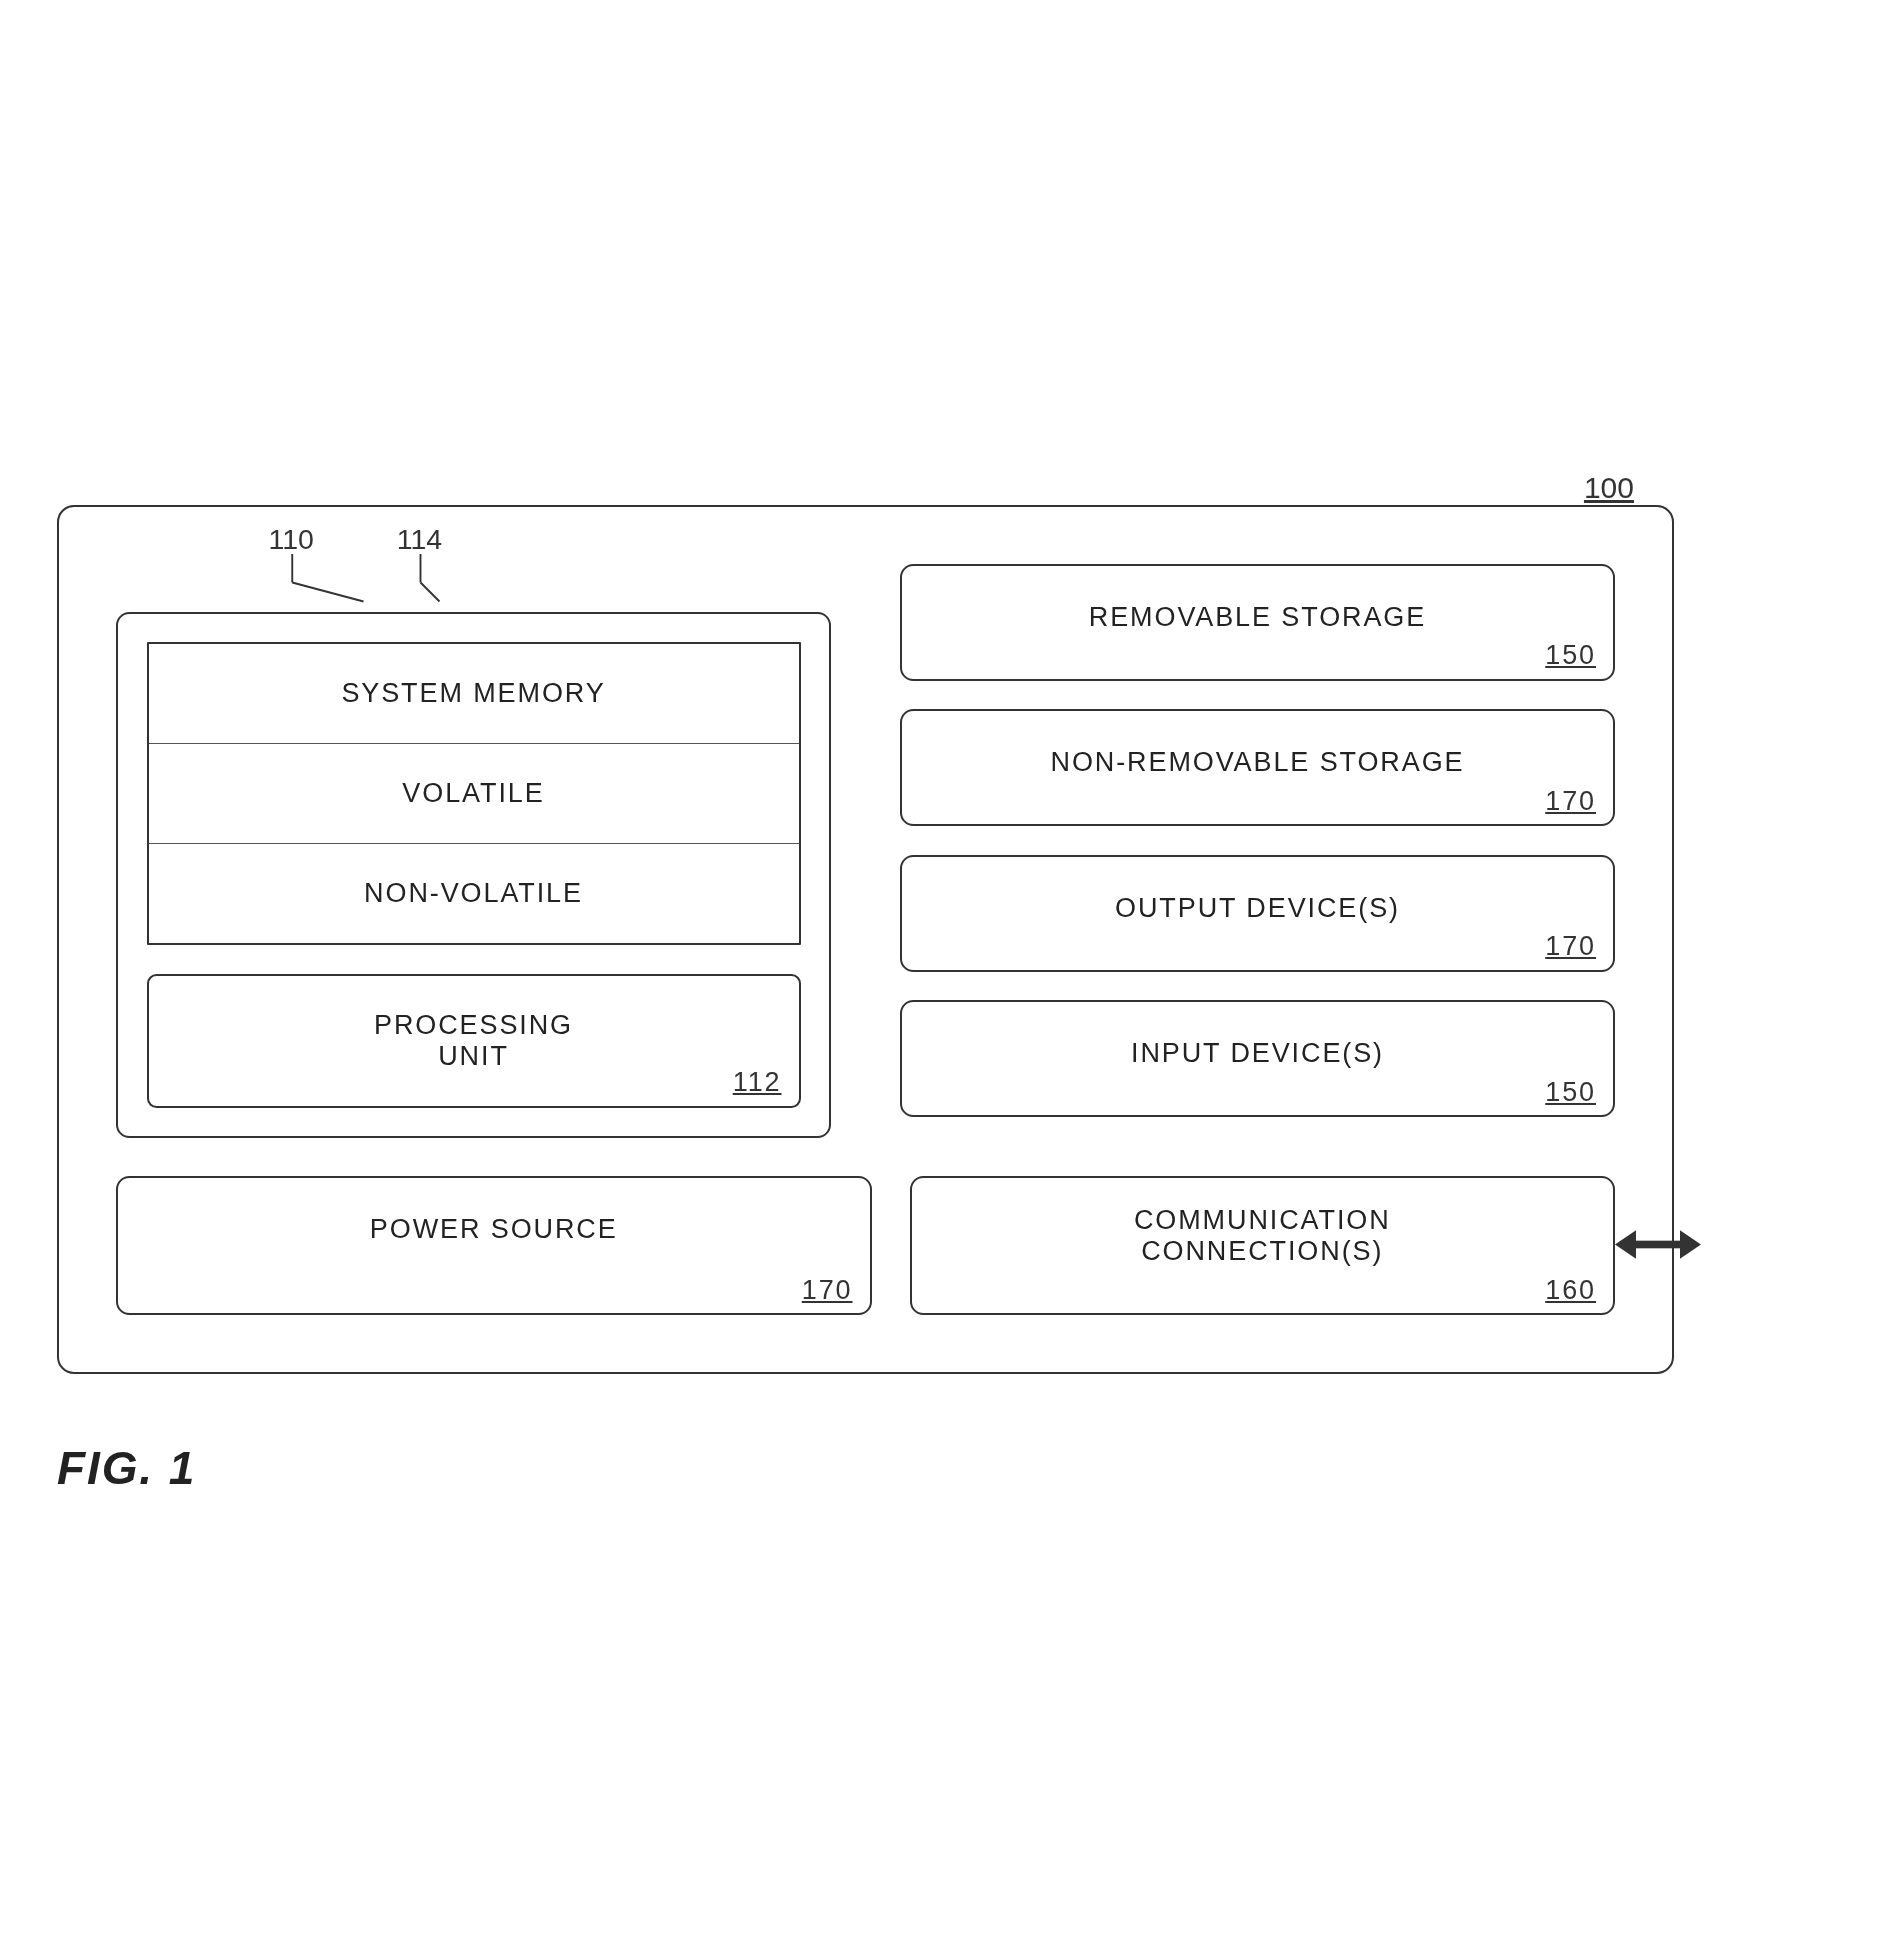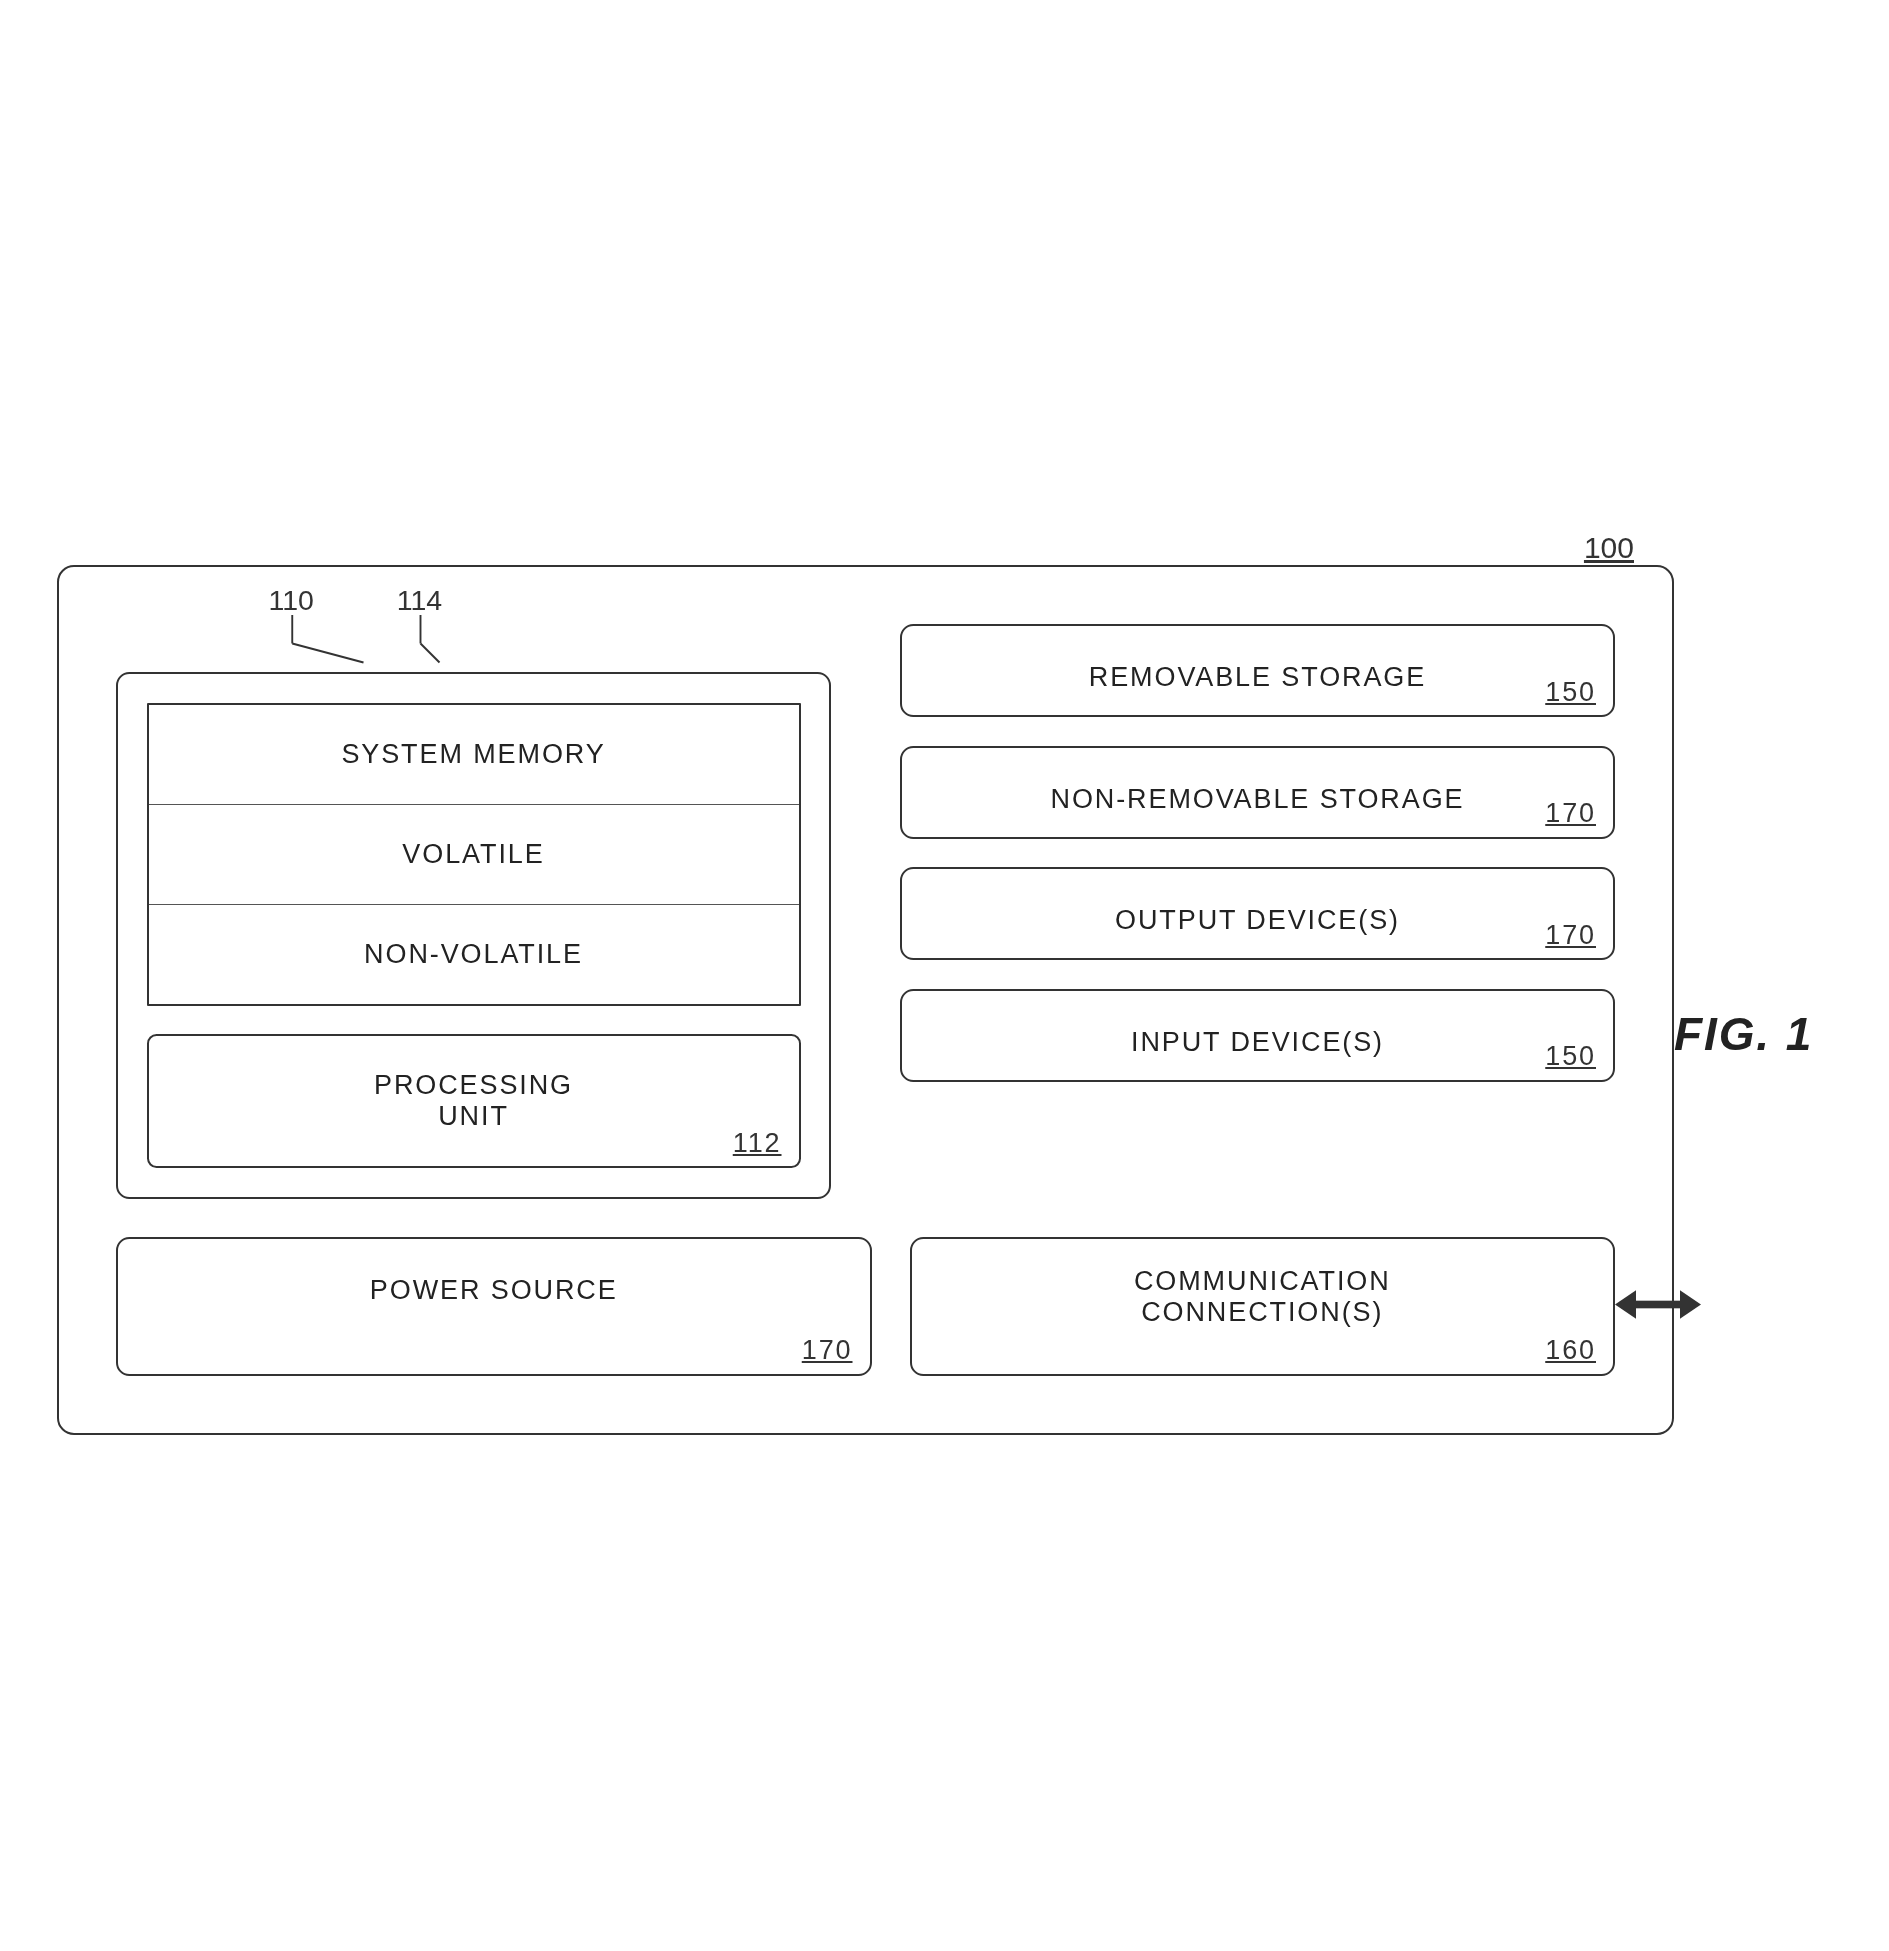--- a/index.html
+++ b/index.html
@@ -11,22 +11,22 @@
       flex-direction: column;
       align-items: center;
       justify-content: center;
       width: 1890px;
       min-height: 1952px;
       padding: 57px;
     }
 
     .diagram-wrapper {
       display: flex;
-      flex-direction: row;
-      align-items: center;
+      flex-direction: column;
+      align-items: flex-start;
       width: 100%;
       margin-top: 48px;
     }
 
     
     .outer-box {
       position: relative;
       border: 2.9px solid #333;
       border-radius: 17px;
       width: 1617px;
@@ -121,21 +121,21 @@
       flex: 1;
       display: flex;
       flex-direction: column;
       gap: 28.5px;
     }
 
     .component-box {
       position: relative;
       border: 2.9px solid #333;
       border-radius: 13.3px;
-      padding: 36px 23px 22px 23px;
+      padding: 36px 23px 46px 23px;
       text-align: center;
       font-size: 27px;
       letter-spacing: 1.9px;
       font-weight: 500;
       color: #222;
     }
 
     .component-box .ref-num {
       position: absolute;
       bottom: 7.6px;

